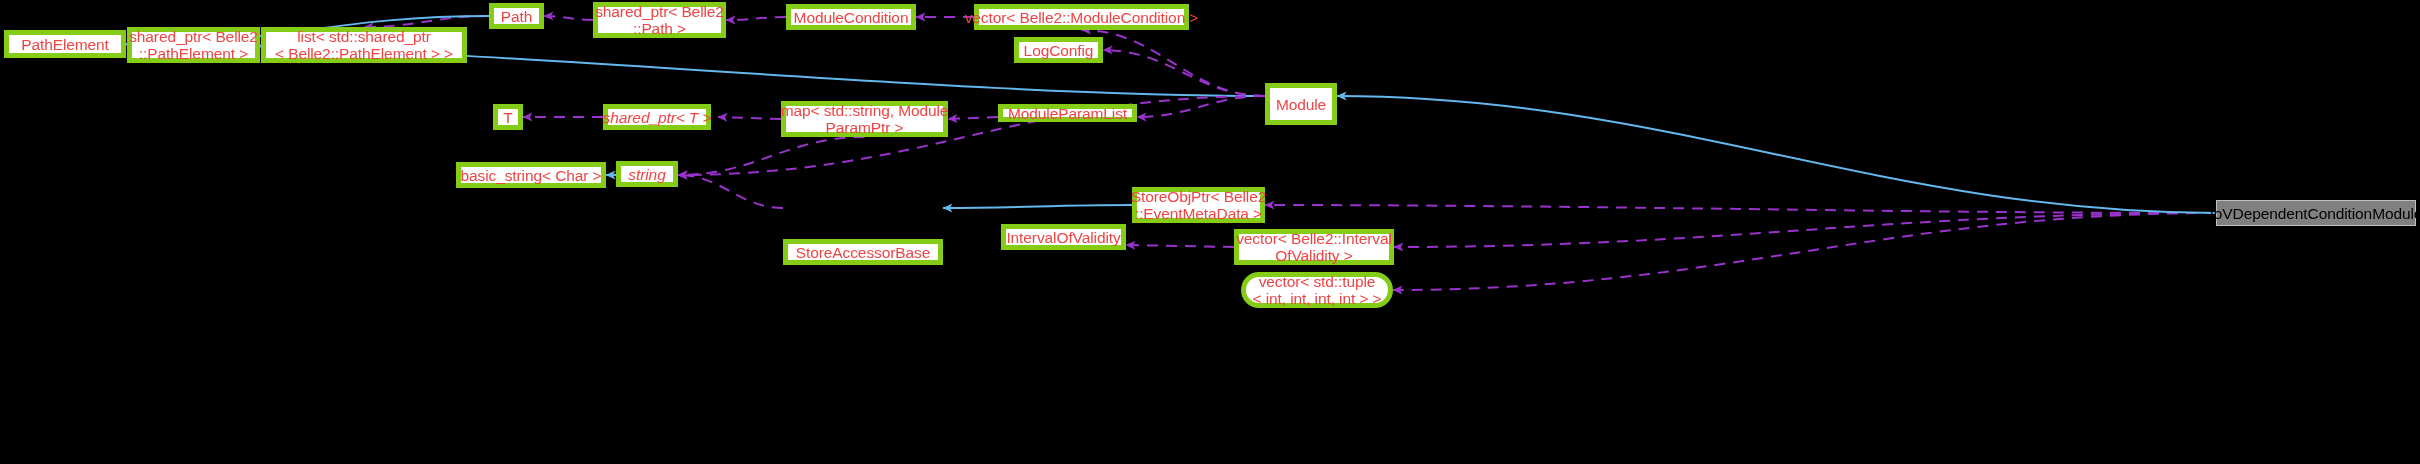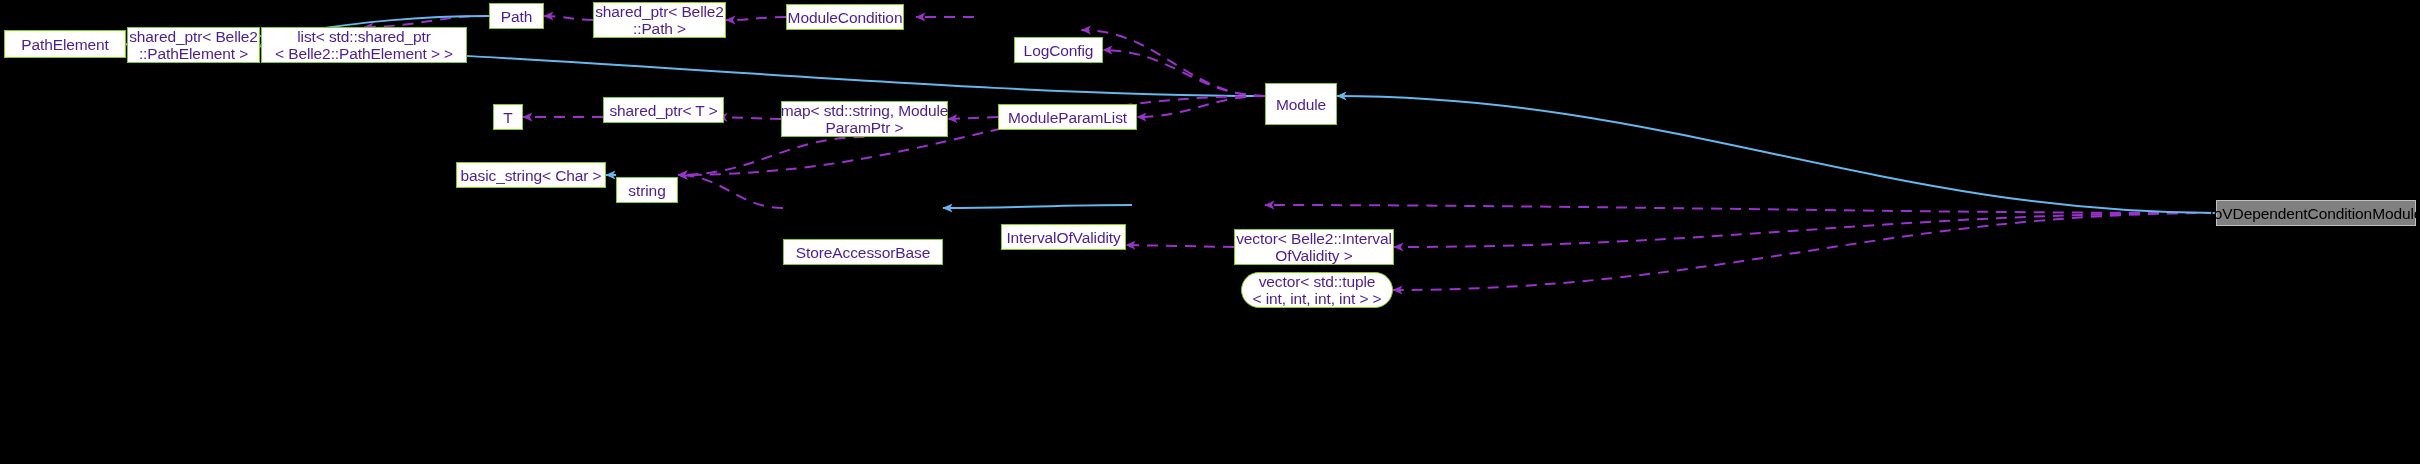--- a/index.html
+++ b/index.html
@@ -20,22 +20,22 @@
     left: 0;
     top: 0;
     width: 2420px;
     height: 464px;
     pointer-events: none;
   }
   .node {
     position: absolute;
     box-sizing: border-box;
     background: #ffffff;
-    border: 1px solid #84cc16;
-    color: #4c1d95;
+    border: 5px solid #84cc16;
+    color: #ef4444;
     font-size: 15.5px;
     line-height: 17px;
     text-align: center;
     display: flex;
     align-items: center;
     justify-content: center;
     white-space: pre;
     letter-spacing: -0.1px;
     z-index: 5;
   }
@@ -86,30 +86,33 @@
       </g>
   </svg>
 <div class="node" style="left: 4px; top: 30px; width: 122px; height: 28px; text-align: right;">PathElement</div>
     <div class="node" style="left: 127px; top: 27px; width: 133px; height: 36px;">shared_ptr&lt; Belle2
 ::PathElement &gt;</div>
     <div class="node" style="left: 261px; top: 27px; width: 206px; height: 36px;">list&lt; std::shared_ptr
 &lt; Belle2::PathElement &gt; &gt;</div>
     <div class="node" style="left: 489px; top: 3px; width: 55px; height: 26px;">Path</div>
     <div class="node" style="left: 593px; top: 2px; width: 133px; height: 36px;">shared_ptr&lt; Belle2
 ::Path &gt;</div>
-    <div class="node" style="left: 786px; top: 4px; width: 118px; height: 26px;">ModuleCondition</div>
+    <div class="node" style="left: 786px; top: 4px; width: 130px; height: 26px;">ModuleCondition</div>
+    <div class="node" style="left: 974px; top: 4px; width: 215px; height: 26px;">vector&lt; Belle2::ModuleCondition &gt;</div>
     <div class="node" style="left: 1014px; top: 37px; width: 89px; height: 26px;">LogConfig</div>
     <div class="node" style="left: 1265px; top: 83px; width: 72px; height: 42px;">Module</div>
     <div class="node" style="left: 493px; top: 104px; width: 30px; height: 26px;">T</div>
-    <div class="node" style="left: 603px; top: 97px; width: 121px; height: 26px;">shared_ptr&lt; T &gt;</div>
+    <div class="node" style="left: 603px; top: 104px; width: 108px; height: 26px; font-style: italic;">shared_ptr&lt; T &gt;</div>
     <div class="node" style="left: 781px; top: 101px; width: 167px; height: 36px;">map&lt; std::string, Module
 ParamPtr &gt;</div>
-    <div class="node" style="left: 998px; top: 104px; width: 139px; height: 26px;">ModuleParamList</div>
+    <div class="node" style="left: 998px; top: 104px; width: 139px; height: 18px;">ModuleParamList</div>
     <div class="node" style="left: 456px; top: 162px; width: 150px; height: 26px;">basic_string&lt; Char &gt;</div>
-    <div class="node" style="left: 616px; top: 177px; width: 62px; height: 26px;">string</div>
+    <div class="node" style="left: 616px; top: 161px; width: 62px; height: 26px; font-style: italic;">string</div>
     <div class="node" style="left: 783px; top: 195px; width: 160px; height: 26px; margin-top: 44px;">StoreAccessorBase</div>
+    <div class="node" style="left: 1132px; top: 187px; width: 133px; height: 36px;">StoreObjPtr&lt; Belle2
+::EventMetaData &gt;</div>
     <div class="node" style="left: 1001px; top: 224px; width: 125px; height: 26px;">IntervalOfValidity</div>
     <div class="node" style="left: 1234px; top: 229px; width: 160px; height: 36px;">vector&lt; Belle2::Interval
 OfValidity &gt;</div>
     <div class="node" style="left: 1241px; top: 272px; width: 152px; height: 36px; border-radius: 18px;">vector&lt; std::tuple
 &lt; int, int, int, int &gt; &gt;</div>
     <div class="node highlight" style="left: 2216px; top: 200px; width: 200px; height: 26px;">IoVDependentConditionModule</div>
   </div>
 
 </body></html>

